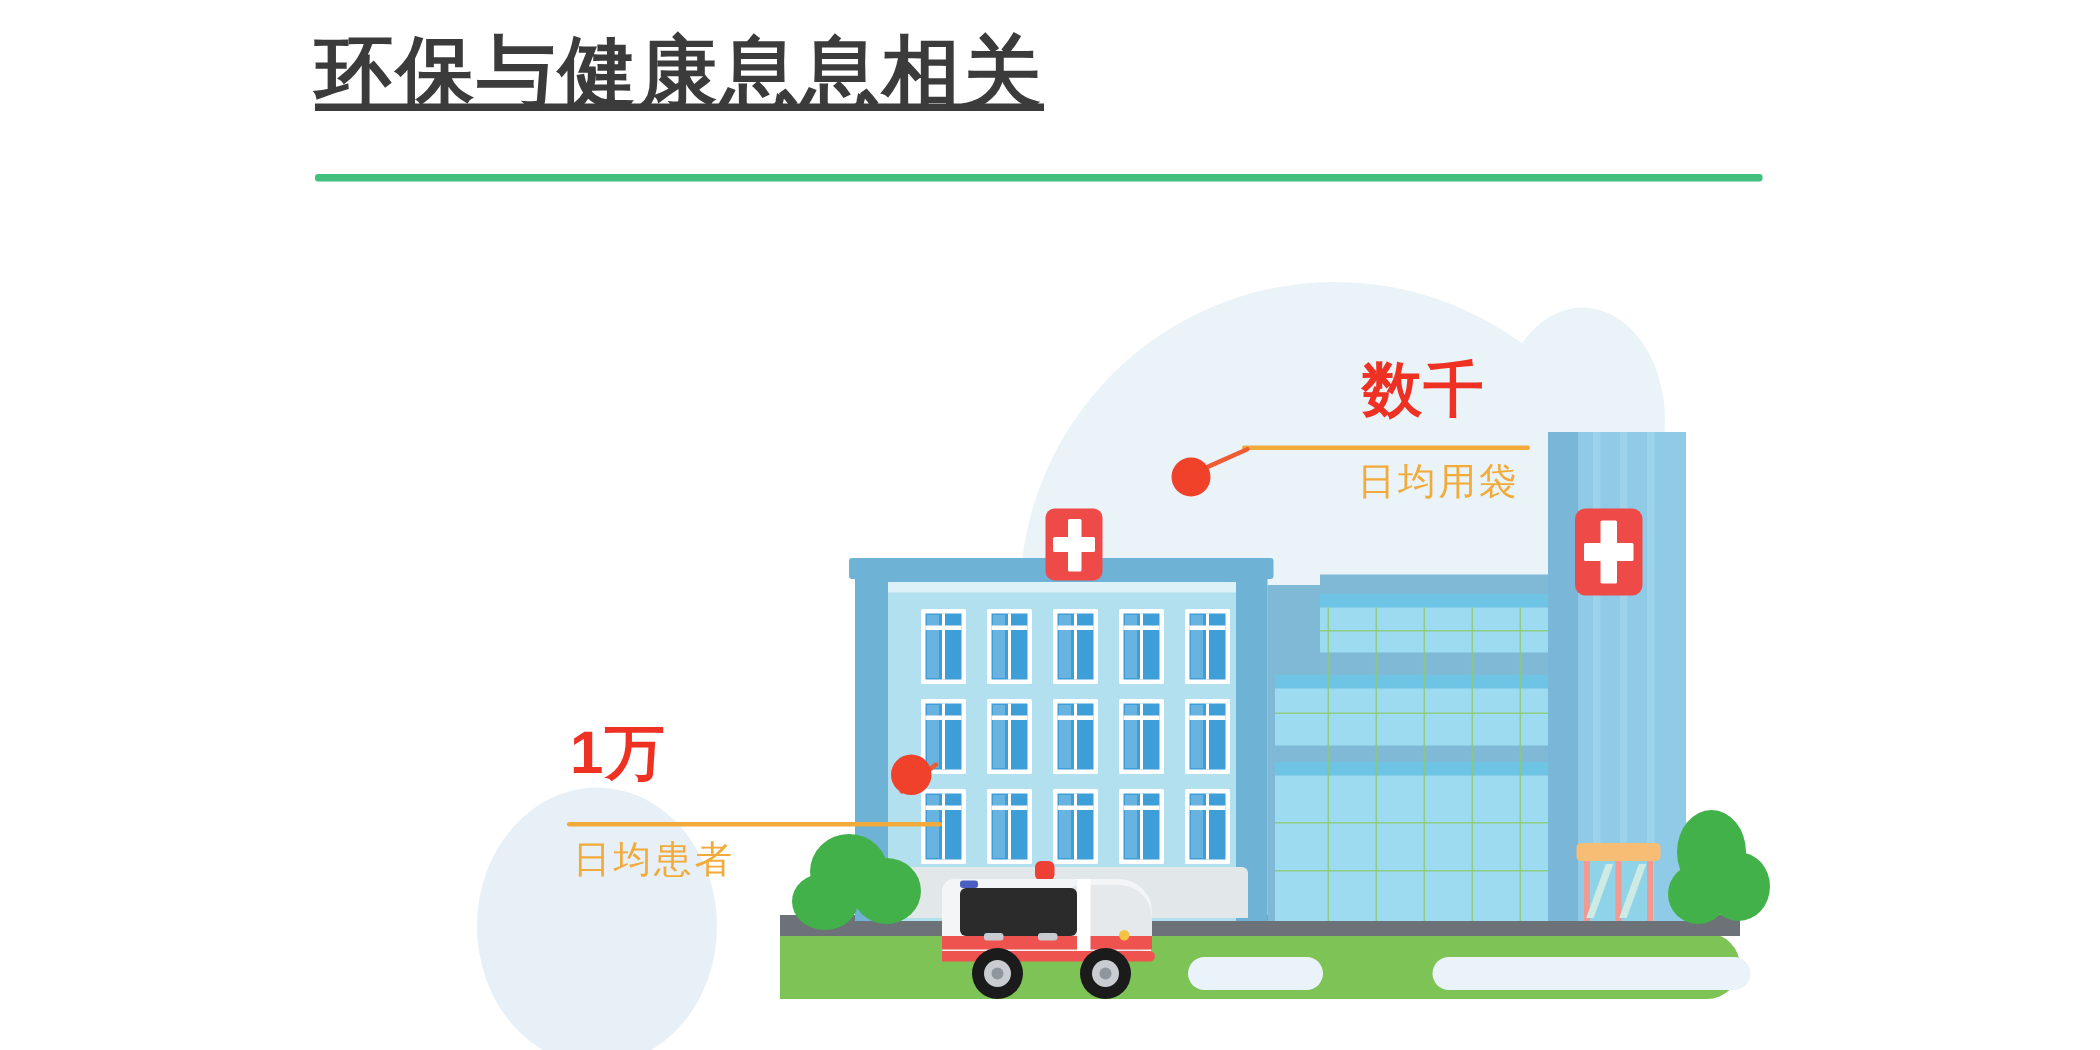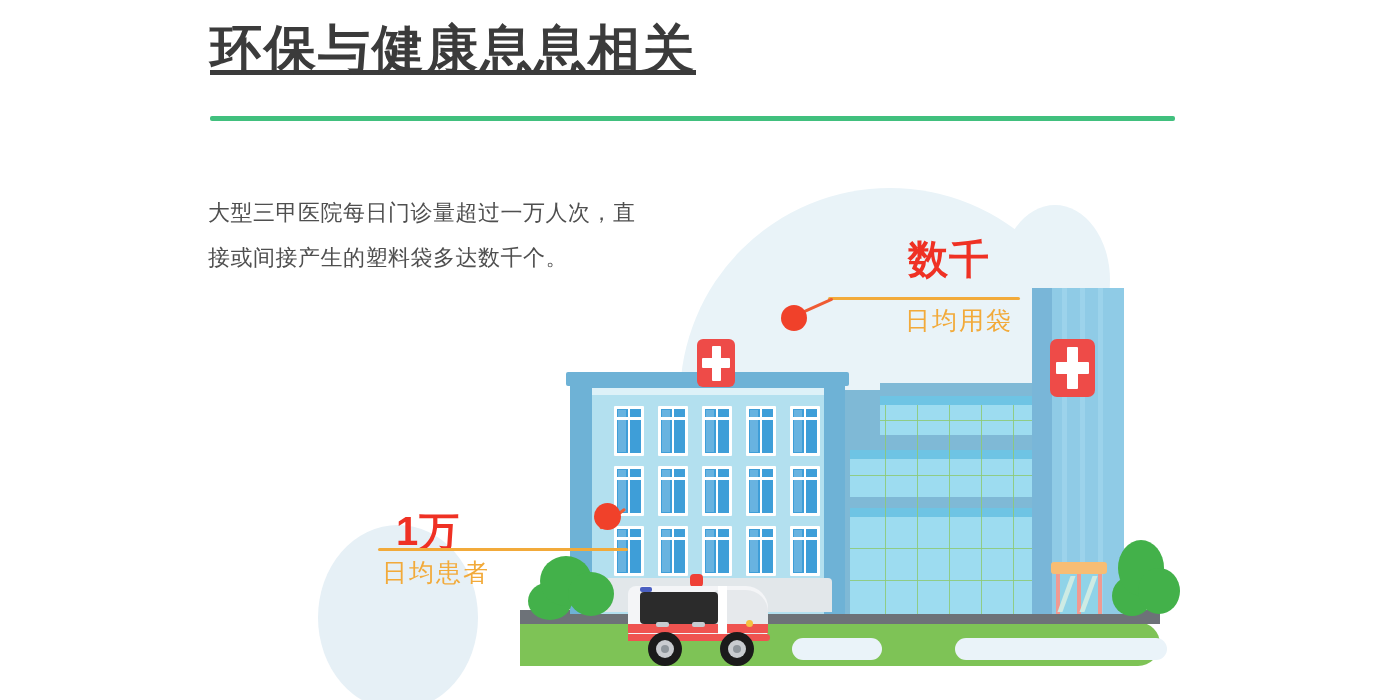--- a/index.html
+++ b/index.html
@@ -124,41 +124,40 @@
   .lead{position:absolute;background:#ef5b33;height:3px;transform-origin:0 50%;border-radius:2px;}
 
   
   #co-r-num{left:908px;top:232px;}
   #co-r-rule{left:828px;top:297px;width:192px;}
   #co-r-lbl{left:905px;top:304px;}
   #dot-r{left:781px;top:305px;width:26px;height:26px;}
   #lead-r{left:800px;top:312px;width:36px;transform:rotate(-24deg);}
 
   
-  #co-l-num{left:380px;top:504px;margin-left:16px;}
+  #co-l-num{left:380px;top:474px;}
   #co-l-rule{left:378px;top:548px;width:250px;}
   #co-l-lbl{left:382px;top:556px;}
   #dot-l{left:594px;top:503px;width:27px;height:27px;}
   #lead-l{left:600px;top:527px;width:32px;transform:rotate(-38deg);}
 </style>
 </head>
 <body>
 
 <div id="slide">
 
   <div class="blob" id="blob-big"></div>
   <div class="blob" id="blob-mid"></div>
   <div class="blob" id="blob-small"></div>
 
   <div id="title-block">
     <div id="page-title">环保与健康息息相关</div>
     <div id="title-rule"></div>
   </div>
 
-  <div id="body-copy">大型三甲医院每日门诊量超过一万人次，直接或间接产生的塑料袋多达数千个。</div>
 
   <div id="scene">
 
     <div id="grass"></div>
     <div class="path-seg" id="path-a"></div>
     <div class="path-seg" id="path-b"></div>
     <div id="road"></div>
 
     <div id="mid-upper-cap"></div>
     <div id="midblock">

